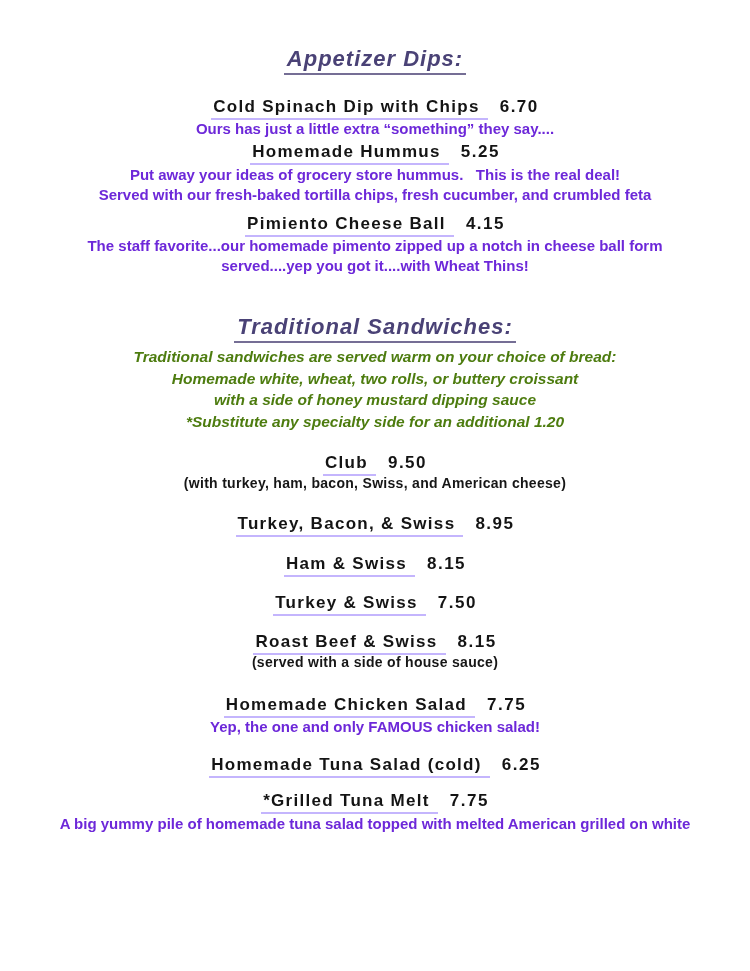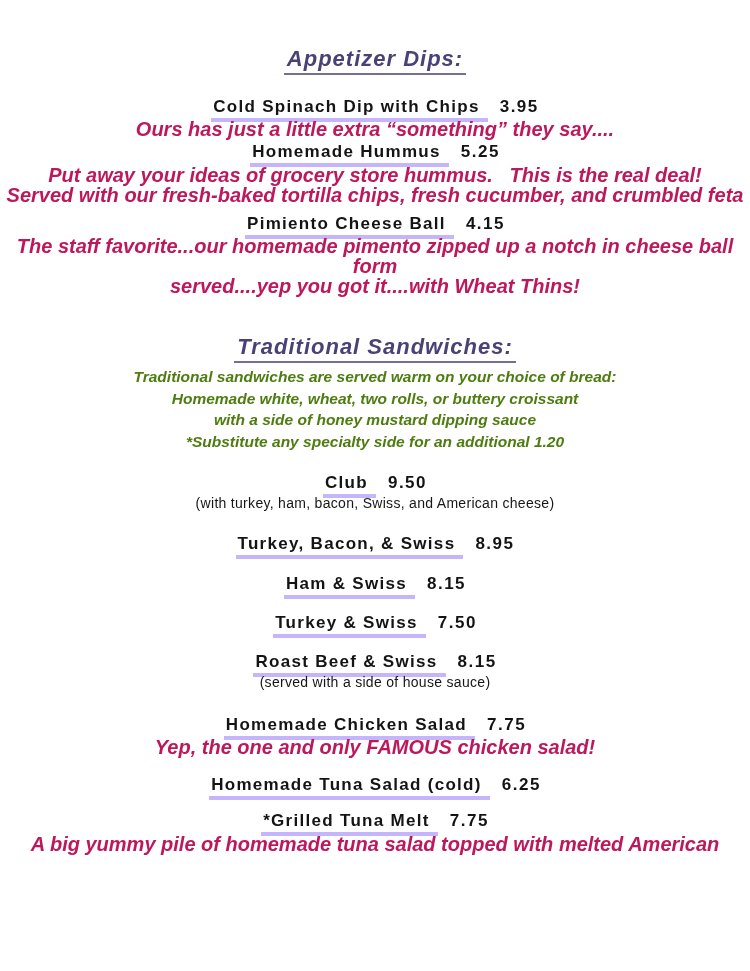--- a/index.html
+++ b/index.html
@@ -27,49 +27,48 @@
   .section-title .title-text {
     border-bottom:2px solid #756e95;
     padding:0 3px 2px 3px;
   }
   .item { line-height:21px; }
   .item-name {
     font-size:17px;
     font-weight:bold;
     letter-spacing:1.3px;
     color:#141414;
-    border-bottom:4px solid #c4b5fd;
+    border-bottom:2px solid #c4b5fd;
     padding:0 8px 2px 2px;
   }
   .item-price {
     font-size:17px;
     font-weight:bold;
     letter-spacing:1.5px;
     color:#141414;
     margin-left:12px;
   }
   .desc {
-    font-size:20px;
+    font-size:15px;
     font-weight:bold;
-    font-style:italic;
     line-height:20px;
-    color:#be185d;
+    color:#6d28d9;
     white-space:pre-wrap;
   }
   .intro {
     font-size:15.5px;
     font-weight:bold;
     font-style:italic;
     line-height:21.5px;
     color:#4d7c0f;
     white-space:pre-wrap;
   }
   .paren {
     font-size:14px;
-    font-weight:normal;
+    font-weight:bold;
     line-height:19px;
     color:#161616;
     letter-spacing:0.3px;
   }
   .watermark {
     position:absolute;
     left:543px; top:872px;
     font-size:27px;
     font-weight:bold;
     letter-spacing:1px;
@@ -79,21 +78,21 @@
   }
 </style>
 </head>
 <body>
 
 <div class="page">
 
   <h1 class="section-title"><span class="title-text">Appetizer Dips:</span></h1>
 
   <div class="item" style="margin-top:24px">
-    <span class="item-name">Cold Spinach Dip with Chips</span><span class="item-price">3.95</span>
+    <span class="item-name">Cold Spinach Dip with Chips</span><span class="item-price">6.70</span>
   </div>
   <div class="desc" style="margin-top:2px">Ours has just a little extra “something” they say....</div>
 
   <div class="item" style="margin-top:2px">
     <span class="item-name">Homemade Hummus</span><span class="item-price">5.25</span>
   </div>
   <div class="desc" style="margin-top:3px">Put away your ideas of grocery store hummus.   This is the real deal!</div>
   <div class="desc">Served with our fresh-baked tortilla chips, fresh cucumber, and crumbled feta</div>
 
   <div class="item" style="margin-top:8px">

